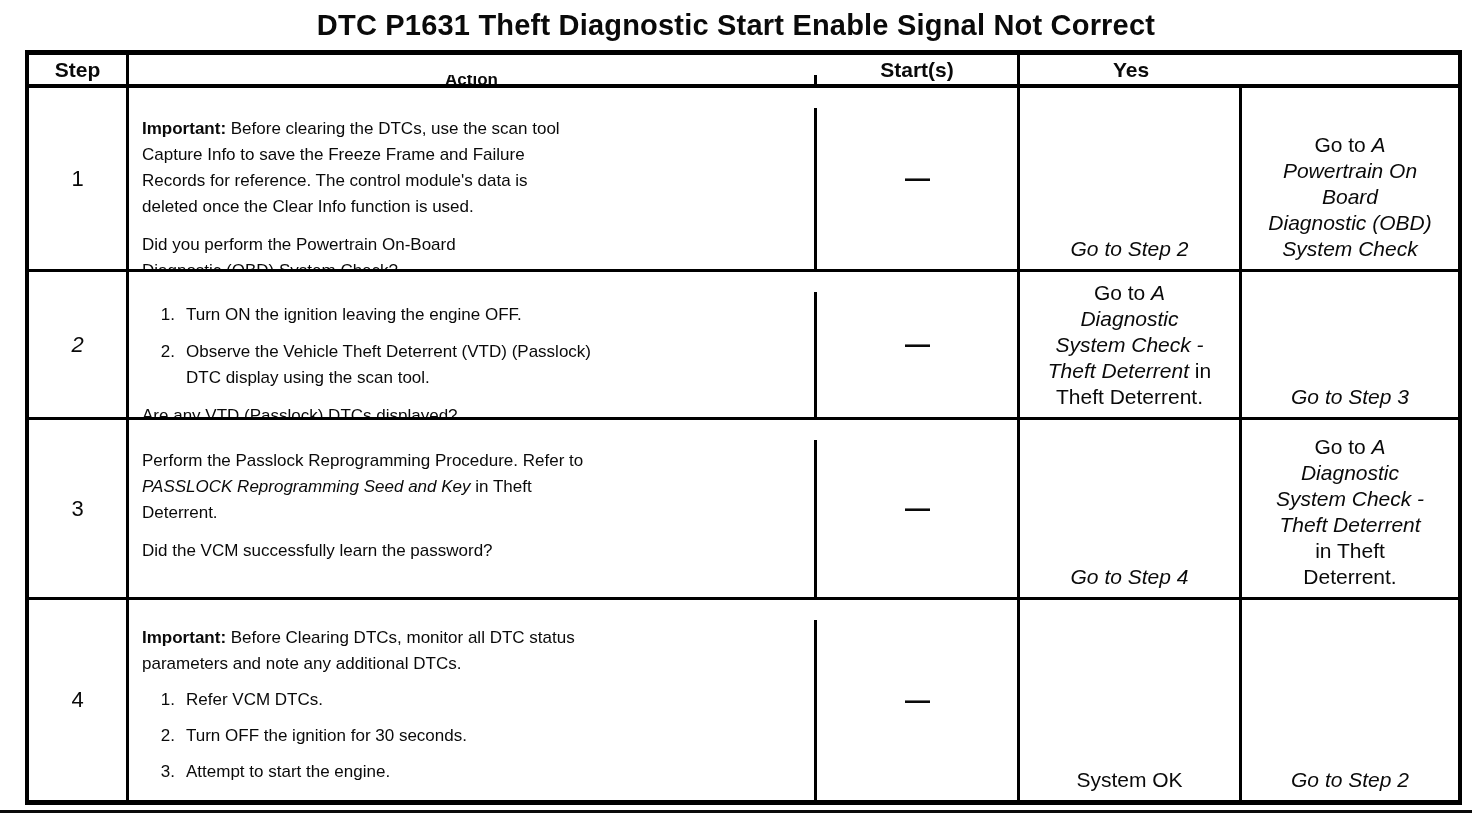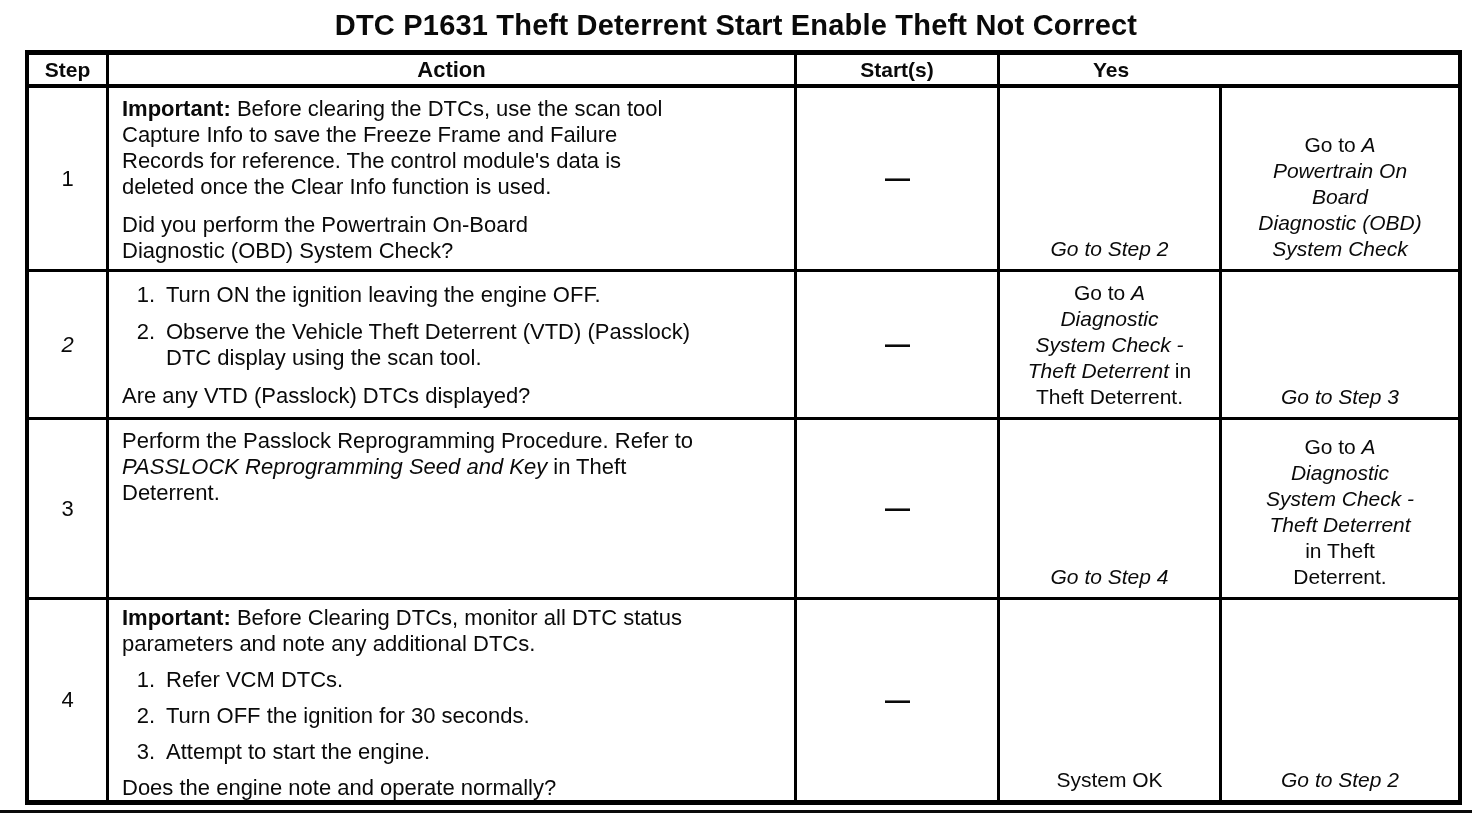--- a/index.html
+++ b/index.html
@@ -37,39 +37,39 @@
   .row.r1 { height: 184px; }
   .row.r2 { height: 148px; }
   .row.r3 { height: 180px; }
   .row.r4 { height: 200px; border-bottom: none; }
   .cell {
     border-right: 3px solid #000;
     box-sizing: border-box;
     overflow: hidden;
   }
   .cell:last-child { border-right: none; }
-  .c-step  { width: 80px; display: flex; align-items: center; justify-content: center; }
+  .c-step  { width: 100px; display: flex; align-items: center; justify-content: center; }
   .c-action{ width: 688px; padding: 8px 12px 0 13px; }
   .c-value { width: 203px; display: flex; align-items: center; justify-content: center; }
   .c-yes   { width: 222px; }
   .c-no    { flex: 1; }
   .c-yes, .c-no {
     display: flex; flex-direction: column;
     justify-content: flex-end; align-items: center;
     text-align: center;
     padding: 4px 6px 7px 6px;
     font-size: 21px; line-height: 26px;
   }
   .hdr {
     font-weight: bold;
     font-size: 21px;
     display: flex; align-items: center; justify-content: center;
     text-align: center;
   }
-  .c-action { font-size: 22px; line-height: 26px; }
+  .c-action { font-size: 17px; line-height: 26px; margin-top: 20px; }
   .pre { white-space: pre-line; }
   .para { margin: 0; }
   .implabel { font-weight: bold; }
   .q { margin: 12px 0 0 0; }
   .olist { margin-top: 11px; }
   .li { display: flex; margin-bottom: 11px; }
   .li:last-child { margin-bottom: 0; }
   .num { flex: none; width: 33px; text-align: right; margin-right: 11px; }
   .litext { flex: 1; }
   .stepnum { font-size: 22px; }
@@ -80,21 +80,21 @@
   .scan-line {
     position: absolute;
     left: 0; top: 810px;
     width: 1472px; height: 3px;
     background: #0b0b0b;
   }
 </style>
 </head>
 <body>
 
-<h1 class="title">DTC P1631 Theft Deterrent Start Enable Theft Not Correct</h1>
+<h1 class="title">DTC P1631 Theft Diagnostic Start Enable Signal Not Correct</h1>
 
 <div class="dtc-table">
 
   <div class="row header">
     <div class="cell c-step hdr">Step</div>
     <div class="cell c-action hdr" style="display:flex;align-items:center;justify-content:center;padding:0;">Action</div>
     <div class="cell c-value hdr">Start(s)</div>
     <div class="cell c-yes hdr" style="justify-content:center;padding:0;">Yes</div>
   </div>
 
@@ -159,20 +159,21 @@
   </div>
 
   <div class="row r3">
     <div class="cell c-step">
       <span class="stepnum">3</span>
     </div>
     <div class="cell c-action">
       <p class="para pre"><span>Perform the Passlock Reprogramming Procedure. Refer to
 </span><span class="ital">PASSLOCK Reprogramming Seed and Key</span><span> in Theft
 Deterrent.</span></p>
+      <p class="q pre">Did the VCM successfully learn the password?</p>
     </div>
     <div class="cell c-value">
       <span class="dash">—</span>
     </div>
     <div class="cell c-yes">
       <span class="goto pre">Go to Step 4</span>
     </div>
     <div class="cell c-no">
       <span class="pre"><span>Go to </span><span class="ital">A
 Diagnostic

